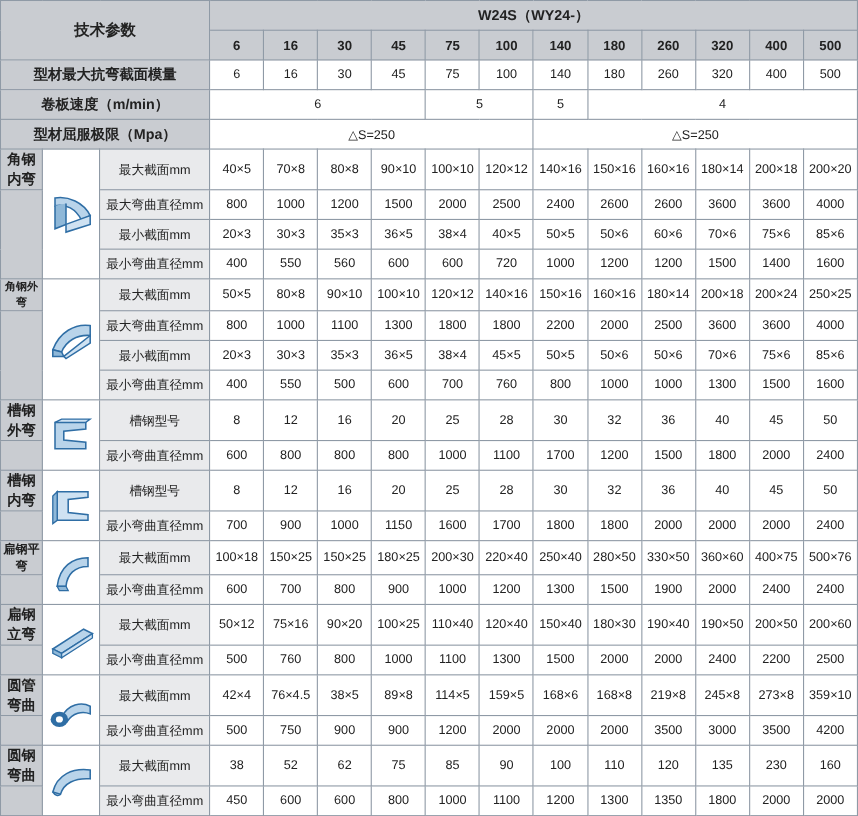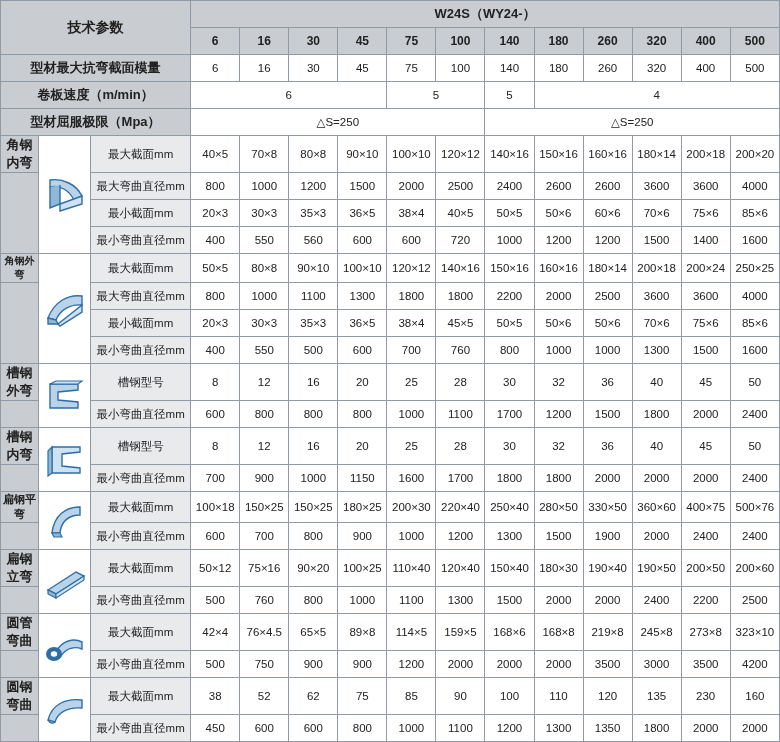--- a/index.html
+++ b/index.html
@@ -449,30 +449,30 @@
             <svg width="46" height="40" viewBox="0 0 46 40">
       <path d="M14 26 C20 14 32 12 40 16 L40 23 C33 20 24 22 19 30 Z" fill="#b9d4ea" stroke="#2f6ea5" stroke-width="1.4"></path>
       <ellipse cx="12" cy="28" rx="8" ry="7" fill="#2f6ea5"></ellipse>
       <ellipse cx="12" cy="28" rx="3.2" ry="2.8" fill="#ffffff"></ellipse>
     </svg>
           </div>
         </td>
         <td class="subname">最大截面mm</td>
         <td class="datacell">42×4</td>
         <td class="datacell">76×4.5</td>
-        <td class="datacell">65×5</td>
+        <td class="datacell">38×5</td>
         <td class="datacell">89×8</td>
         <td class="datacell">114×5</td>
         <td class="datacell">159×5</td>
         <td class="datacell">168×6</td>
         <td class="datacell">168×8</td>
         <td class="datacell">219×8</td>
         <td class="datacell">245×8</td>
         <td class="datacell">273×8</td>
-        <td class="datacell">323×10</td>
+        <td class="datacell">359×10</td>
       </tr>
       <tr>
         <td class="grouplabel" rowspan="1"></td>
         <td class="subname">最小弯曲直径mm</td>
         <td class="datacell">500</td>
         <td class="datacell">750</td>
         <td class="datacell">900</td>
         <td class="datacell">900</td>
         <td class="datacell">1200</td>
         <td class="datacell">2000</td>

